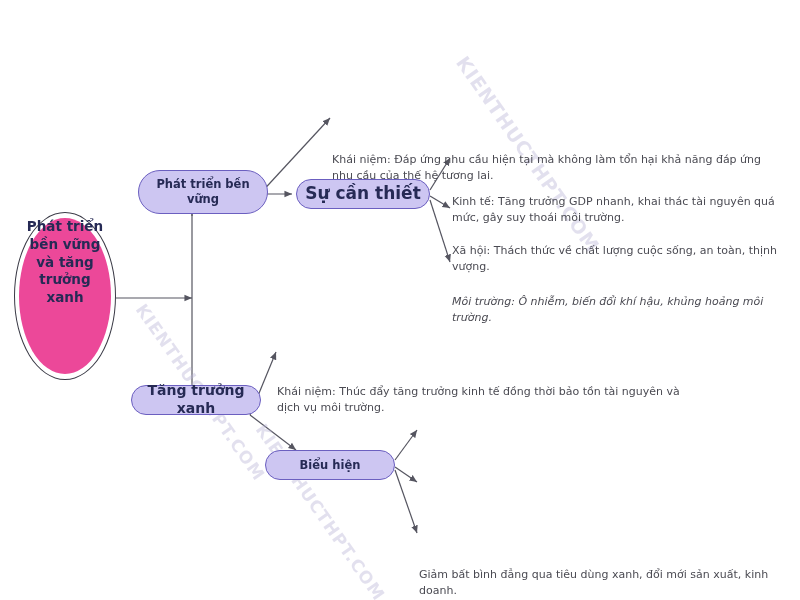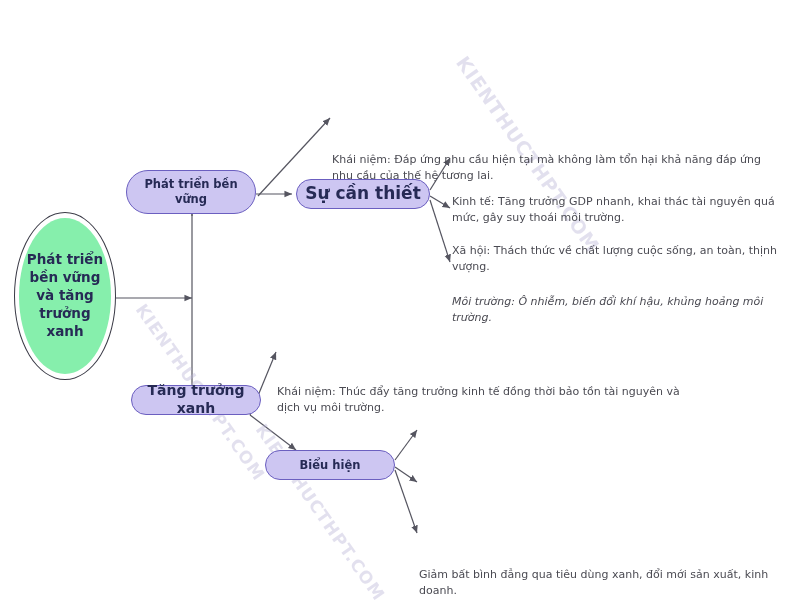--- a/index.html
+++ b/index.html
@@ -65,23 +65,22 @@
     background: #ffffff;
     box-sizing: border-box;
   }
   .root-inner {
     position: absolute;
     left: 4px;
     top: 5px;
     right: 4px;
     bottom: 5px;
     border-radius: 50%;
-    background: #86efac;
+    background: #ec4899;
     display: flex;
-    align-items: center;
     justify-content: center;
   }
   .root-label {
     color: #262a55;
     font-weight: 700;
     font-size: 13.5px;
     line-height: 1.32;
     text-align: center;
     padding: 0 6px;
   }
@@ -95,21 +94,21 @@
     border-radius: 999px;
     display: flex;
     align-items: center;
     justify-content: center;
     color: #262a55;
     font-weight: 700;
     text-align: center;
     line-height: 1.28;
   }
   #node-sustainable {
-    left: 126px; top: 170px;
+    left: 138px; top: 170px;
     width: 130px; height: 44px;
     font-size: 11.5px;
     padding: 0 8px;
   }
   #node-necessity {
     left: 296px; top: 179px;
     width: 134px; height: 30px;
     font-size: 17px;
   }
   #node-green-growth {

